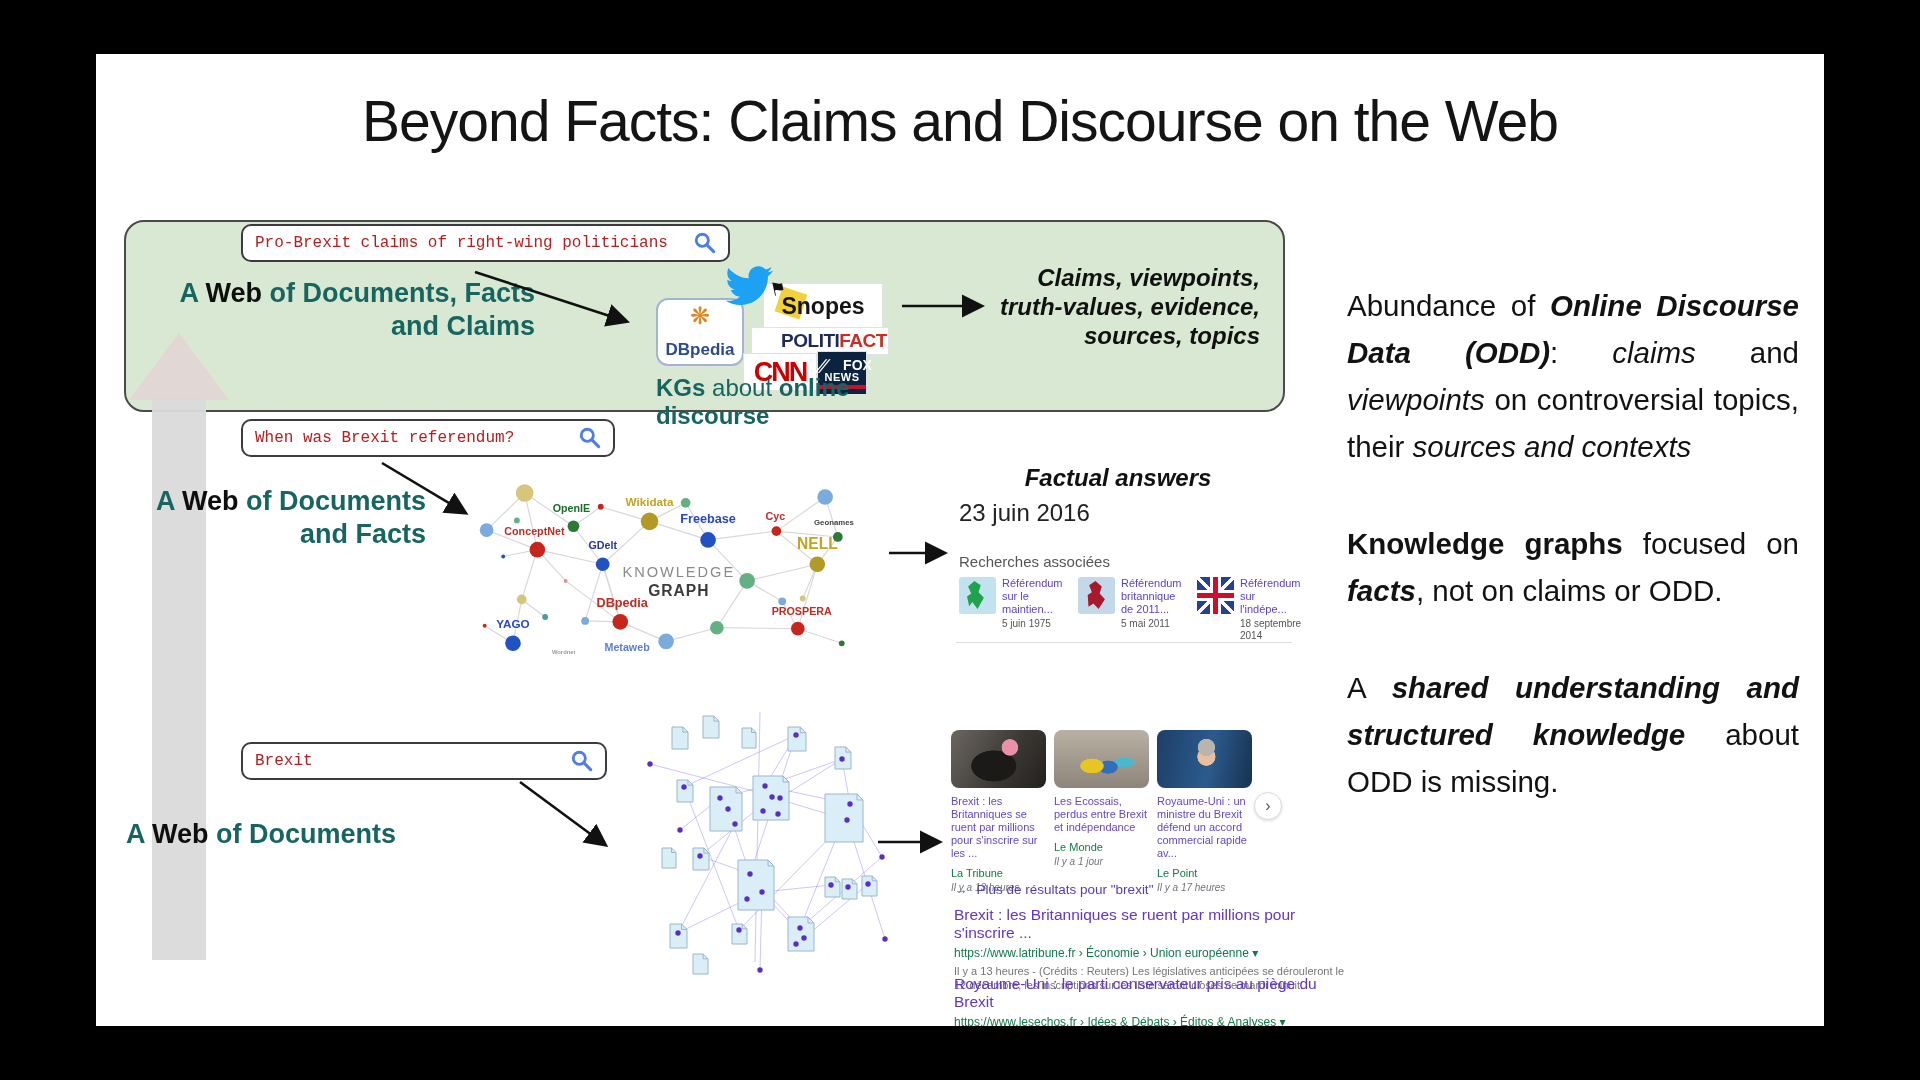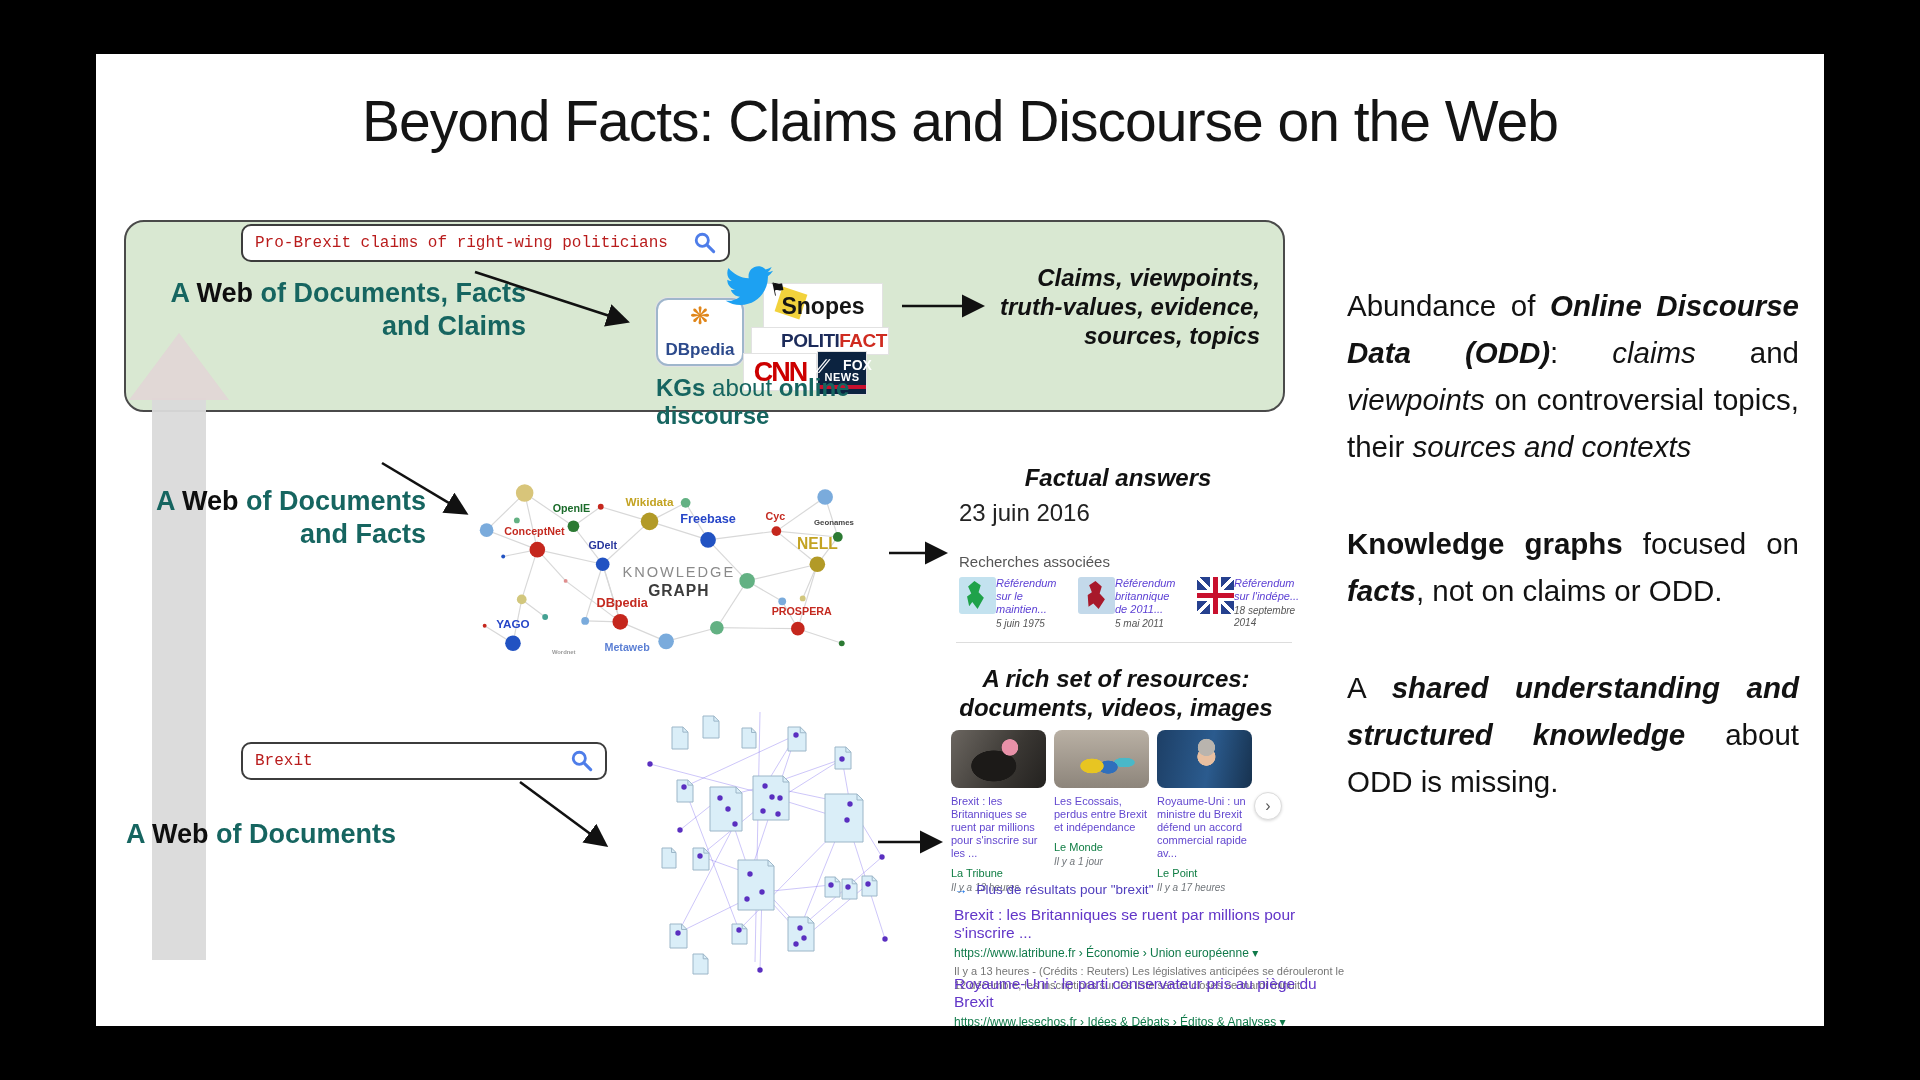--- a/index.html
+++ b/index.html
@@ -15,21 +15,21 @@
   
   .search{background:#fff;border:2px solid #3c3c3c;border-radius:10px;display:flex;align-items:center;
           padding:0 10px 0 12px;box-sizing:border-box;z-index:4;}
   .search input{border:none;outline:none;flex:1;font-size:16px;color:#b91c1c;font-family:Liberation Mono, monospace;background:transparent;padding:0;}
   .mag{width:26px;height:26px;flex:0 0 auto;}
   #search1{left:145px;top:170px;width:489px;height:38px;}
   #search2{left:145px;top:365px;width:374px;height:38px;}
   #search3{left:145px;top:688px;width:366px;height:38px;}
   
   .sec-label{font-weight:bold;font-size:27px;line-height:33px;text-align:right;color:#166560;z-index:4;}
-  #label1{left:38px;top:223px;width:392px;}
+  #label1{left:47px;top:223px;width:392px;}
   #label2{left:30px;top:431px;width:300px;}
   #label3{left:30px;top:764px;width:300px;text-align:left;}
   .teal{color:#166560;} .ink{color:#0e0e0e;}
   
   .claims-out{left:898px;top:209px;width:266px;text-align:right;font-weight:bold;font-style:italic;
               font-size:24px;line-height:29px;color:#111;z-index:4;}
   .kgs-cap{left:560px;top:320px;width:300px;text-align:left;font-size:24px;color:#166560;z-index:4;}
   .rb{font-weight:bold;} .ri{font-style:italic;}
   
   .logos{left:560px;top:200px;width:260px;height:160px;z-index:3;}
@@ -52,21 +52,21 @@
   #fox .f2{color:#fff;font-weight:900;font-size:11px;letter-spacing:0.5px;}
   #fox .bar{width:100%;height:4px;background:#c8102e;margin-top:2px;}
   #fox .slash{position:absolute;left:2px;top:4px;color:#fff;font-size:20px;font-style:italic;}
   
   #kg-panel{left:375px;top:424px;width:400px;height:196px;background:#fff;z-index:3;}
   
   #fact-title{left:872px;top:410px;width:300px;text-align:center;font-weight:bold;font-style:italic;font-size:24px;color:#111;z-index:3;}
   #fact-answer{left:863px;top:445px;font-size:24px;color:#222;z-index:3;}
   #fact-related-label{left:863px;top:499px;font-size:15px;color:#555;z-index:3;}
   #fact-row{left:863px;top:523px;width:346px;display:flex;gap:13px;z-index:3;}
-  .rel-item{display:flex;width:106px;font-style:italic;}
+  .rel-item{display:flex;gap:6px;width:106px;}
   .rel-thumb{width:37px;height:37px;border-radius:3px;flex:0 0 auto;position:relative;overflow:hidden;}
   .rel-txt .t{font-size:11px;line-height:13px;color:#5b3fd4;}
   .rel-txt .d{font-size:10px;line-height:12px;color:#555;margin-top:2px;}
   .thumb-green{background:#c3e2ef;} .thumb-red{background:#c3d9ea;}
   .thumb-green::before{content:"";position:absolute;left:7px;top:4px;right:9px;bottom:5px;background:#1fa24a;
       clip-path:polygon(40% 0,70% 15%,60% 40%,85% 60%,55% 100%,30% 75%,15% 90%,5% 55%,25% 45%,10% 20%);}
   .thumb-red::before{content:"";position:absolute;left:8px;top:4px;right:8px;bottom:5px;background:#a8192b;
       clip-path:polygon(45% 0,75% 20%,65% 45%,90% 65%,60% 100%,35% 80%,12% 92%,8% 50%,28% 40%,15% 15%);}
   .thumb-flag{background-color:#26418f;background-image:
       linear-gradient(90deg,transparent 43%,#c8102e 43% 57%,transparent 57%),
@@ -169,20 +169,27 @@
   </div>
 
   <div class="abs claims-out">
     <div>Claims, viewpoints,</div>
     <div>truth-values, evidence,</div>
     <div>sources, topics</div>
   </div>
 
   <div class="abs kgs-cap"><span class="rb">KGs</span><span> about </span><span class="rb">online discourse</span></div>
 
+  <div id="search2" class="abs search">
+    <input type="text" value="When was Brexit referendum?" style="">
+    <svg class="mag" viewBox="0 0 24 24">
+      <circle cx="9.5" cy="9.5" r="5.6" fill="none" stroke="#4e7de9" stroke-width="2.6"></circle>
+      <line x1="14" y1="14" x2="20" y2="20" stroke="#4e7de9" stroke-width="2.8" stroke-linecap="round"></line>
+    </svg>
+  </div>
 
   <div id="label2" class="abs sec-label">
     <div><span class="teal">A </span><span class="ink">Web</span><span class="teal"> of Documents</span></div>
     <div><span class="teal">and Facts</span></div>
   </div>
 
   <div id="kg-panel" class="abs">
     <svg id="kg-svg" width="400" height="196" viewBox="0 0 410 200">
         <line x1="55" y1="15" x2="16" y2="53" stroke="#d8d8d8" stroke-width="1.2"></line>
         <line x1="55" y1="15" x2="105" y2="49" stroke="#d8d8d8" stroke-width="1.2"></line>
@@ -403,24 +410,20 @@
         <circle cx="184" cy="236" r="2.7" fill="#5a2fc0"></circle>
         <circle cx="176" cy="242" r="2.7" fill="#5a2fc0"></circle>
         <circle cx="30" cy="62" r="2.7" fill="#5a2fc0"></circle>
         <circle cx="60" cy="128" r="2.7" fill="#5a2fc0"></circle>
         <circle cx="262" cy="155" r="2.7" fill="#5a2fc0"></circle>
         <circle cx="265" cy="237" r="2.7" fill="#5a2fc0"></circle>
         <circle cx="140" cy="268" r="2.7" fill="#5a2fc0"></circle>
       </svg>
   </div>
 
-  <div id="res-title" class="abs">
-    <div>A rich set of resources:</div>
-    <div>documents, videos, images</div>
-  </div>
 
   <div id="cards" class="abs">
     <div class="card">
       <div class="img img1"></div>
       <div class="ct">Brexit : les Britanniques se ruent par millions pour s'inscrire sur les ...</div>
       <div class="cs">La Tribune</div>
       <div class="cd">Il y a 13 heures</div>
     </div>
     <div class="card">
       <div class="img img2"></div>

